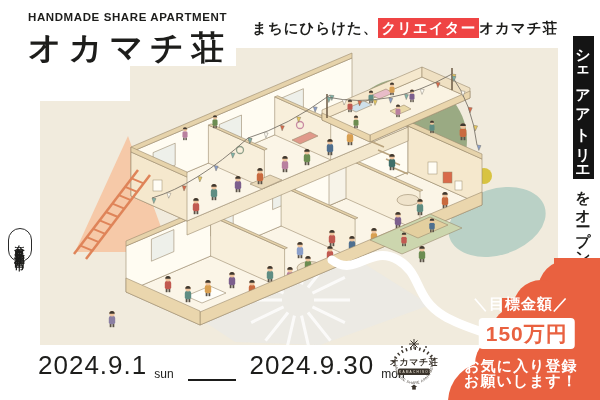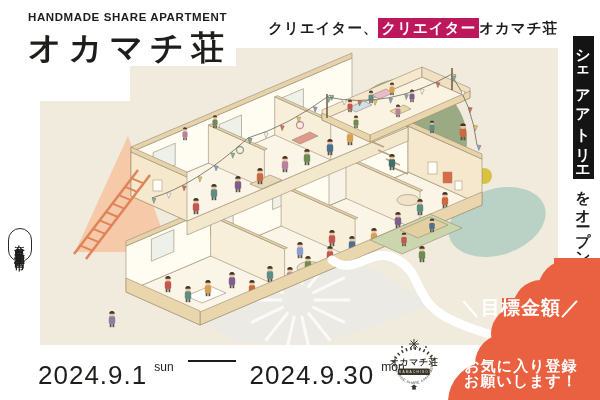--- a/index.html
+++ b/index.html
@@ -16,38 +16,38 @@
   #illus { left:0; top:0; z-index:1; }
 
   
   #header { left:28px; top:11px; z-index:2; }
   #eyebrow { font-size:11.5px; font-weight:700; letter-spacing:0.6px; }
   #title { font-size:33px; font-weight:600; letter-spacing:7px; margin-top:3px; white-space:nowrap; }
   #subtitle { font-size:12.5px; font-weight:600; letter-spacing:3.5px; margin-top:5px; white-space:nowrap; }
 
   
   #tagline { top:19px; right:42px; z-index:2; font-size:14.5px; font-weight:700; white-space:nowrap; letter-spacing:1px; }
-  #tagline .hl { background:#be185d; color:#fff; padding:2px 3px; }
+  #tagline .hl { background:#ef4444; color:#fff; padding:2px 3px; }
 
   
   .vtext { writing-mode:vertical-rl; text-orientation:mixed; }
   #side-right { top:36px; right:9px; z-index:2; font-size:15px; font-weight:700; letter-spacing:2.5px; line-height:1; }
   #side-right .hl { background:#141414; color:#fff; padding:3px 2px; }
   #side-left { left:8px; top:228px; z-index:2; font-size:10.5px; font-weight:600; letter-spacing:2px; border:1.2px solid #2a2a2a; border-radius:12px; padding:8px 4px; background:#fff; }
 
   
-  #date-strip { left:38px; bottom:9px; z-index:2; display:flex; align-items:flex-start; font-size:26px; letter-spacing:1px; white-space:nowrap; }
+  #date-strip { left:38px; bottom:19px; z-index:2; display:flex; align-items:flex-end; font-size:26px; letter-spacing:1px; white-space:nowrap; }
   #date-strip .day { font-size:12px; margin-left:7px; letter-spacing:0; }
   #date-strip .dash { width:48px; height:2px; background:#1d1d1b; margin:0 14px; }
 
   
   #badge { right:0; bottom:0; width:158px; height:142px; z-index:3; }
   #badge svg { position:absolute; left:0; top:0; }
   #badge .content { position:absolute; left:0; top:0; width:100%; height:100%; text-align:center; color:#fff; }
-  #goal-label { position:absolute; top:37px; width:100%; font-size:19px; font-weight:700; letter-spacing:1px; }
+  #goal-label { position:absolute; top:37px; width:100%; font-size:15px; font-weight:700; letter-spacing:1px; }
   #amount-box { position:absolute; top:60px; left:50%; transform:translateX(-44%); width:96px; height:31px; line-height:31px; background:#fff; color:var(--accent,#e96140); border-radius:4px; font-size:21px; font-weight:700; letter-spacing:1px; }
   #badge-cta { position:absolute; top:100px; width:100%; font-size:15px; font-weight:700; line-height:15px; letter-spacing:1px; }
 
   
   #stamp { left:386px; top:334px; z-index:3; }
 </style>
 </head>
 <body>
 
 <div class="abs" id="bg-beige"></div>
@@ -463,21 +463,21 @@
         <path d="M-2.7,-13.3 a2.7,2.7 0 0 1 5.4,0 z" fill="#3e382f"></path>
       </g>
     </g>
 </svg>
 
 <div class="abs" id="header">
   <div id="eyebrow">HANDMADE SHARE APARTMENT</div>
   <div id="title">オカマチ荘</div>
 </div>
 
-<div class="abs" id="tagline"><span>クリエイター、</span><span class="hl">クリエイター</span><span>オカマチ荘</span></div>
+<div class="abs" id="tagline"><span>まちにひらけた、</span><span class="hl">クリエイター</span><span>オカマチ荘</span></div>
 
 <div class="abs vtext" id="side-right"><span class="hl">シェアアトリエ</span><span>をオープンしたい！</span></div>
 
 <div class="abs vtext" id="side-left">奈良県大和郡山市</div>
 
 <div class="abs" id="date-strip">
   <span>2024.9.1</span>
   <span class="day">sun</span>
   <span class="dash"></span>
   <span>2024.9.30</span>
@@ -517,18 +517,19 @@
         <circle cx="63" cy="106" r="30"></circle>
         <circle cx="60" cy="136" r="34"></circle>
       <circle cx="46" cy="144" r="40"></circle>
       <rect x="60" y="40" width="98" height="102"></rect>
         <rect x="40" y="104" width="118" height="38"></rect>
         <rect x="112" y="0" width="46" height="142"></rect>
     </g>
   </svg>
   <div class="content">
     <div id="goal-label"><span>＼</span><span>目標金額</span><span>／</span></div>
+    <div id="amount-box">150万円</div>
     <div id="badge-cta">
       <div>お気に入り登録</div>
       <div>お願いします！</div>
     </div>
   </div>
 </div>
 
 </body></html>

